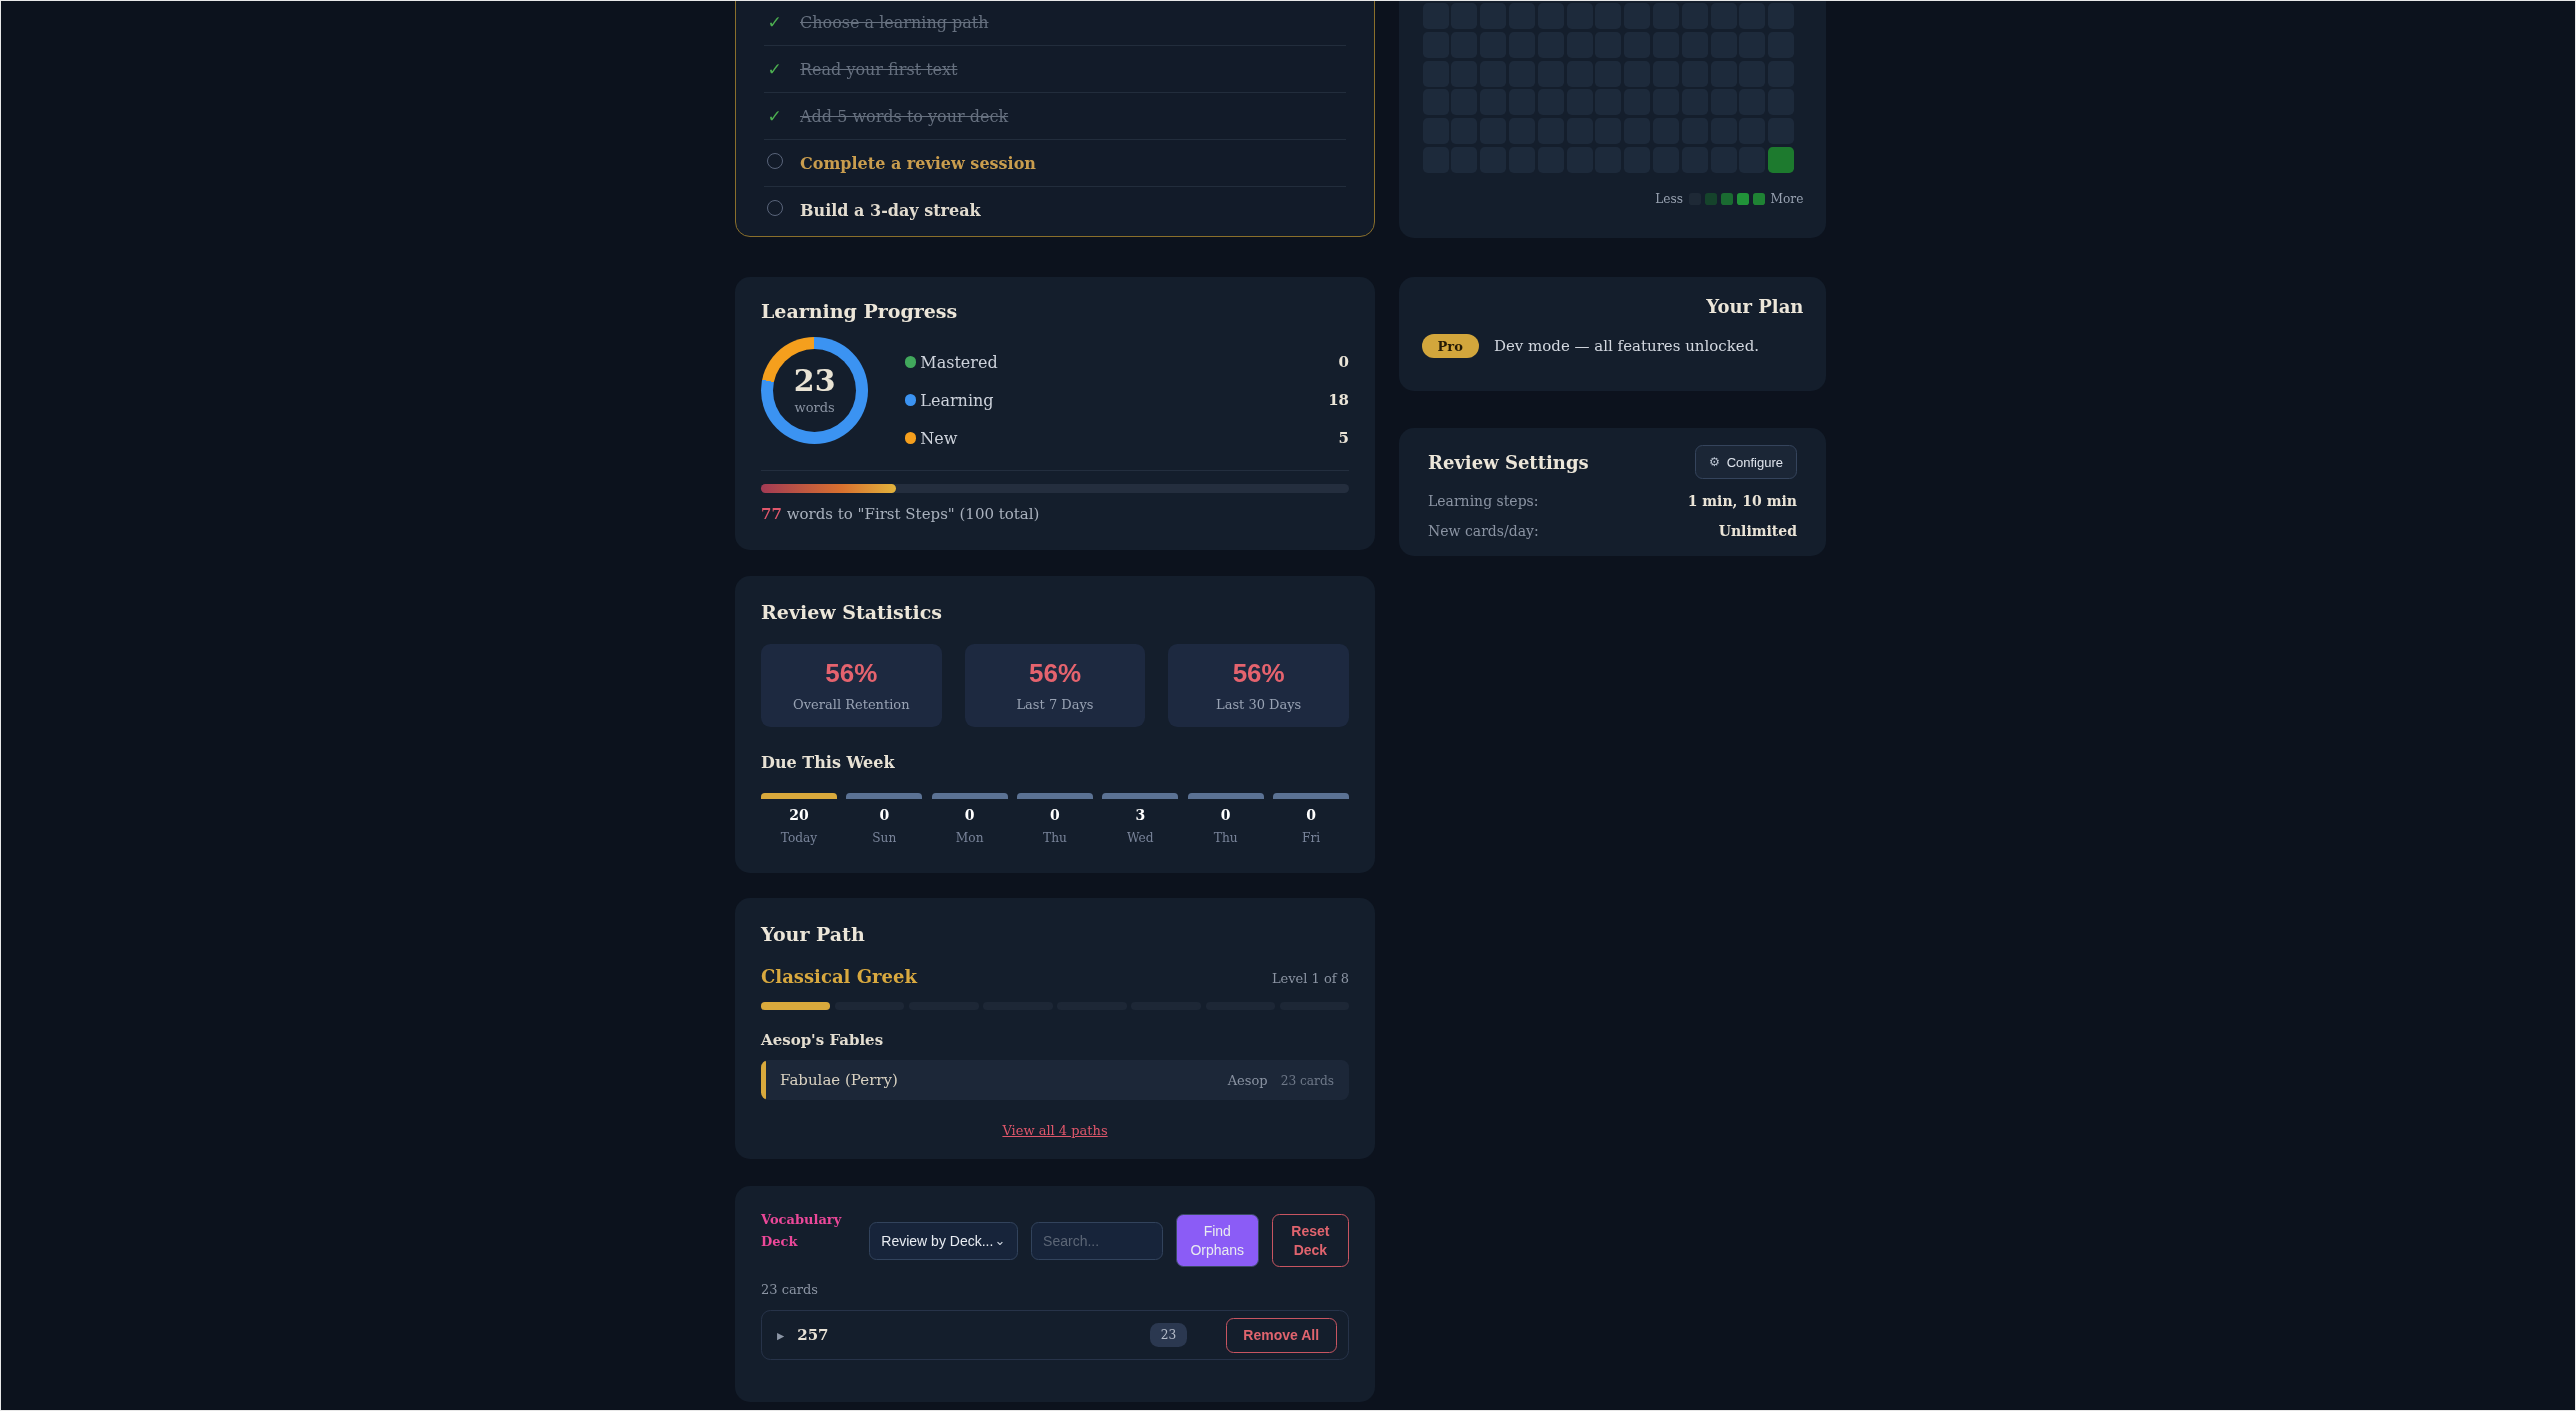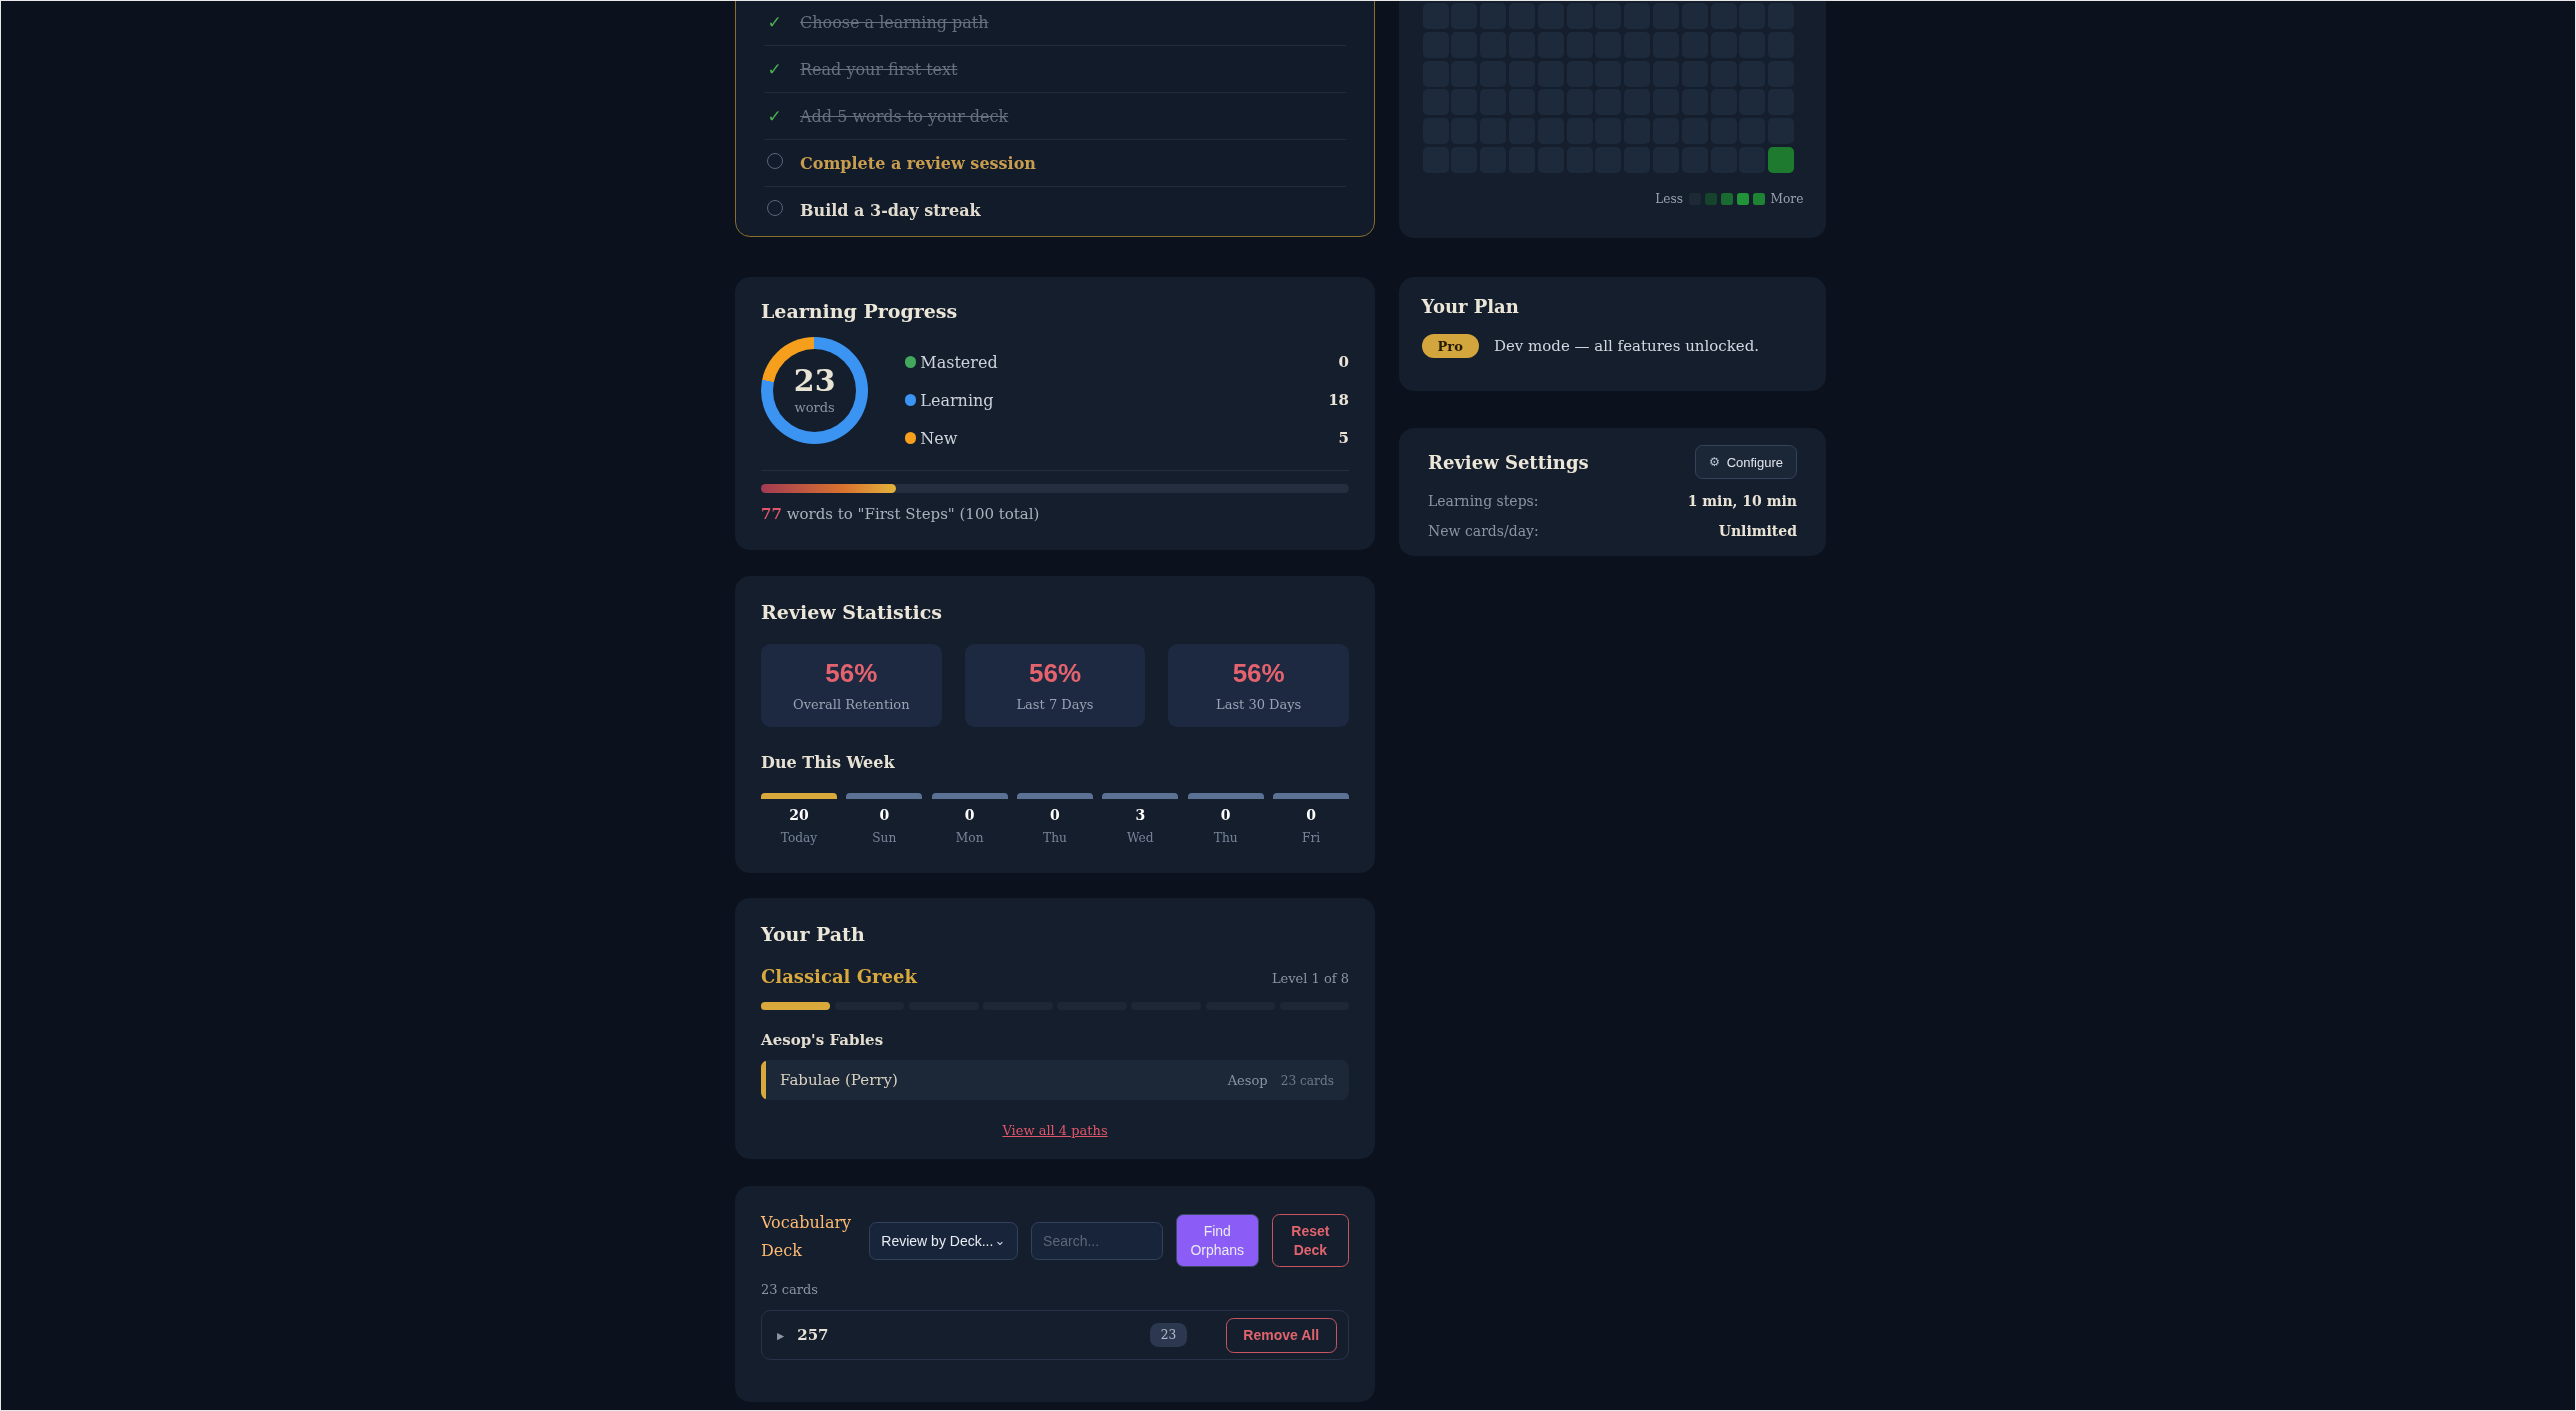--- a/index.html
+++ b/index.html
@@ -42,21 +42,21 @@
   .lp-dot{width:11.3px;height:11.3px;border-radius:50%;flex:0 0 11.3px;}
   .lp-label{font-size:16px;color:#cdd2db;}
   .lp-value{margin-left:auto;font-size:15px;font-weight:bold;color:#eae4d7;}
   .lp-divider{position:absolute;left:26px;right:26px;top:193px;border-top:0.9px solid #232e3e;}
   .lp-bar{position:absolute;left:26px;right:26px;top:207px;height:9.4px;border-radius:4.7px;background:#242e3e;}
   .lp-fill{height:9.4px;border-radius:4.7px;background:linear-gradient(90deg,#a23a54 0%,#d9712f 60%,#e2b33c 100%);}
   .lp-milestone{position:absolute;left:26px;top:228px;font-size:15px;color:#a9b1bd;}
   .lp-milestone .hl{color:#e0576b;font-weight:bold;}
 
   
-  #your-plan{left:1398px;top:276px;width:427px;height:114px;padding:19px 22.6px;}
+  #your-plan{left:1398px;top:276px;width:427px;height:114px;padding:19px 22.6px;text-align:right;}
   .plan-row{display:flex;align-items:center;gap:15px;margin-top:17px;}
   .pro-badge{background:#d2a63c;color:#241a05;font-size:13px;font-weight:bold;border-radius:13px;padding:4.7px 16px;}
   .plan-text{font-size:15px;color:#d3d8e0;}
 
   
   #review-settings{left:1398px;top:427px;width:427px;height:128px;padding:17px 29px;}
   .rs-header{display:flex;align-items:center;justify-content:space-between;}
   .rs-title{font-size:18px;font-weight:bold;color:#ece6d9;}
   .configure-btn{display:flex;align-items:center;gap:6.6px;height:34px;padding:0 13px;background:#1b2636;border:0.9px solid #35445c;border-radius:7.5px;color:#dfe4ec;font-size:13px;cursor:pointer;}
   .gear{font-size:12.2px;color:#b9c2cf;font-family:"DejaVu Sans",sans-serif;}
@@ -90,21 +90,21 @@
   .book-row{position:relative;display:flex;align-items:center;margin-top:11.3px;height:40px;background:#1c2738;border-radius:7.5px;padding:0 15px 0 19px;overflow:hidden;cursor:pointer;}
   .book-stripe{position:absolute;left:0;top:0;bottom:0;width:4.7px;background:#d9a93c;border-radius:2.8px;}
   .book-title{font-size:15px;color:#d9d2c2;}
   .book-meta{margin-left:auto;display:flex;gap:13px;align-items:baseline;}
   .book-author{font-size:13px;color:#8b94a3;}
   .book-cards{font-size:12.2px;color:#6e7888;}
   .view-all{display:block;text-align:center;margin-top:22.6px;font-size:13px;color:#e0576b;text-decoration:underline;cursor:pointer;}
 
   
   #vocab{left:734px;top:1185px;width:640px;height:216px;padding:22.6px 26px;}
-  .vd-title{font-size:16px;font-weight:normal;color:#fdba74;line-height:1.75;width:113px;}
+  .vd-title{font-size:13px;font-weight:bold;color:#ec4899;line-height:1.75;width:113px;}
   .vd-controls{position:absolute;left:134px;top:28px;right:26px;display:flex;gap:13px;align-items:center;height:53px;}
   .vd-select{display:flex;align-items:center;justify-content:space-between;width:155px;height:38px;box-sizing:border-box;background:#17243a;border:0.9px solid #32435c;border-radius:7.5px;padding:0 11.3px;color:#e8ecf2;font-size:14px;cursor:pointer;}
   .vd-chevron{color:#cfd6e0;font-size:13px;}
   .vd-search{width:132px;height:38px;box-sizing:border-box;background:#17243a;border:0.9px solid #32435c;border-radius:7.5px;padding:0 11.3px;color:#dfe3ea;font-size:14px;outline:none;font-family:"Liberation Sans","DejaVu Sans",sans-serif;}
   .vd-search::placeholder{color:#5c6676;}
   .btn-2line{width:87px;height:53px;box-sizing:border-box;border-radius:7.5px;display:flex;align-items:center;justify-content:center;text-align:center;font-size:14px;line-height:1.3;cursor:pointer;}
   .find-orphans{background:#8b5cf6;border:0.9px solid #3a4a63;color:#e8ebf0;}
   .reset-deck{width:81px;background:transparent;border:0.9px solid #c85561;color:#e0646e;font-weight:bold;}
   .vd-count{position:absolute;left:26px;top:96px;font-size:13px;color:#8b94a3;}
   .deck-row{position:absolute;left:26px;right:26px;top:124px;height:50px;border:0.9px solid #273349;border-radius:9.4px;display:flex;align-items:center;gap:13px;padding:0 11.3px 0 15px;box-sizing:border-box;cursor:pointer;}

